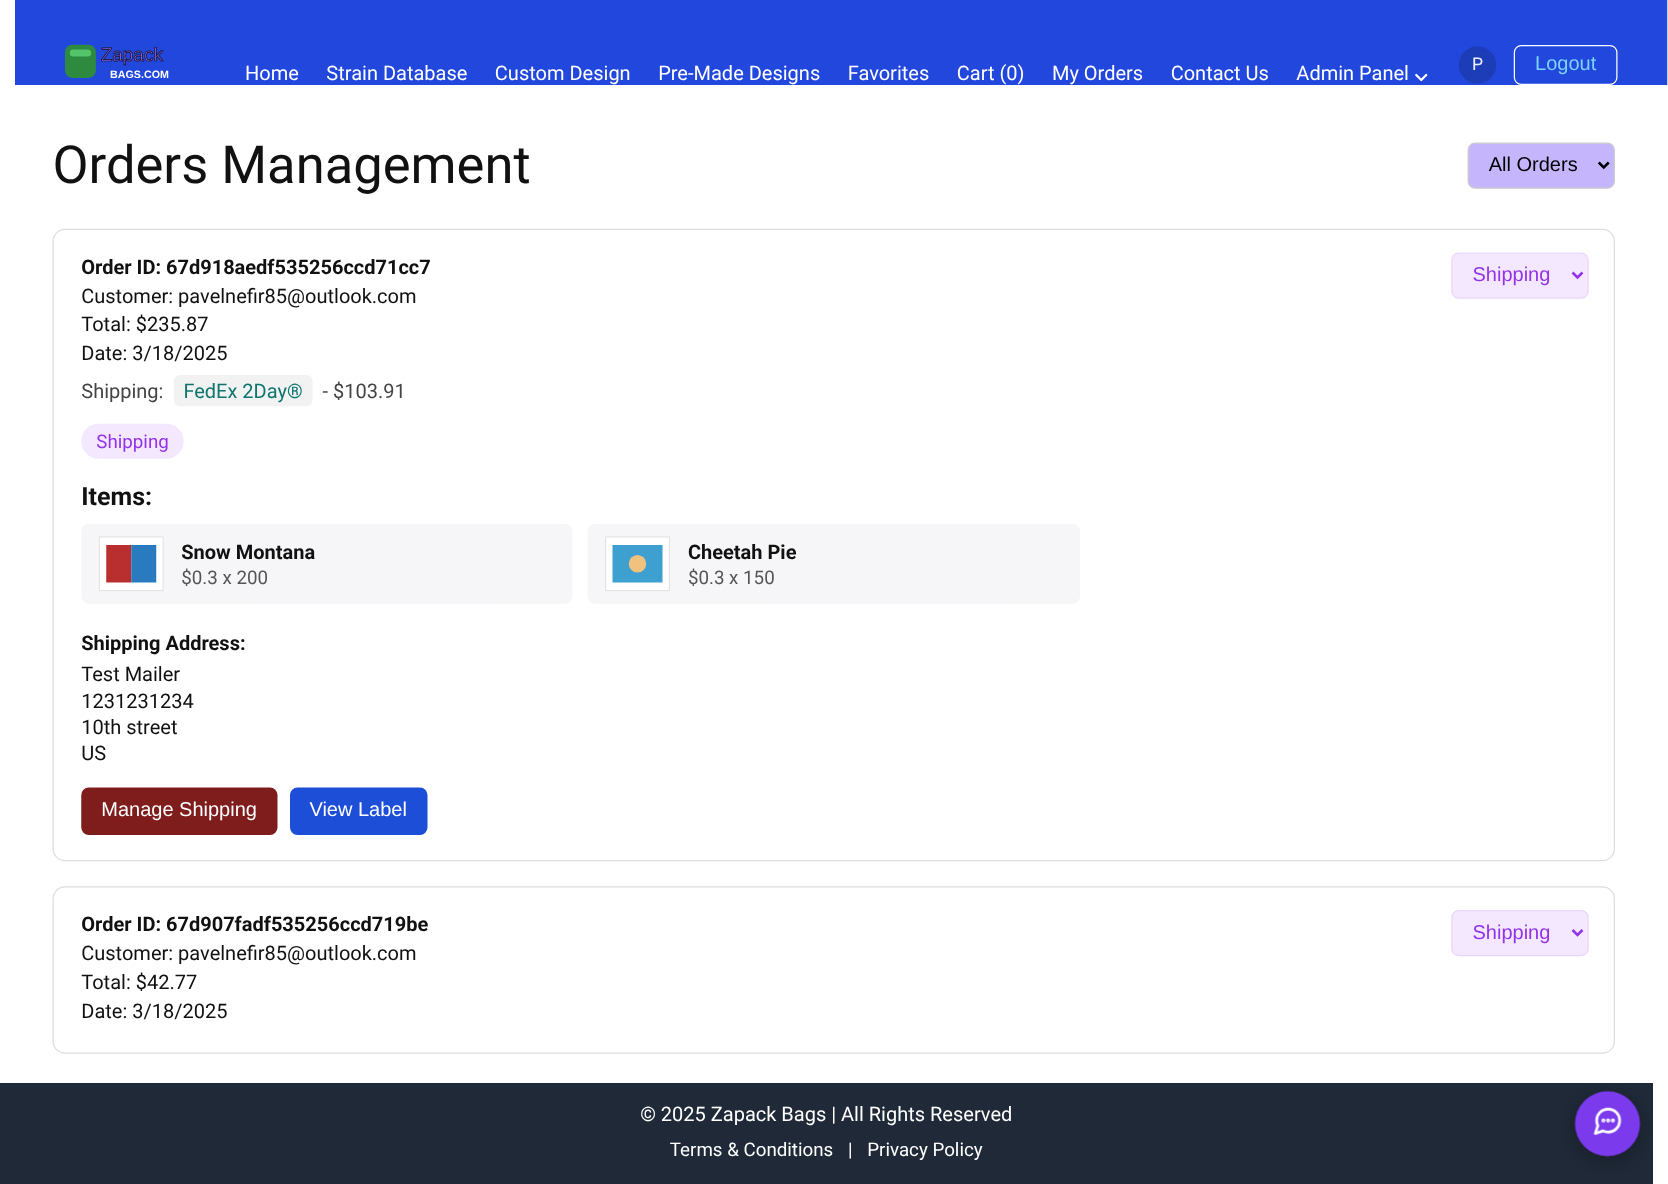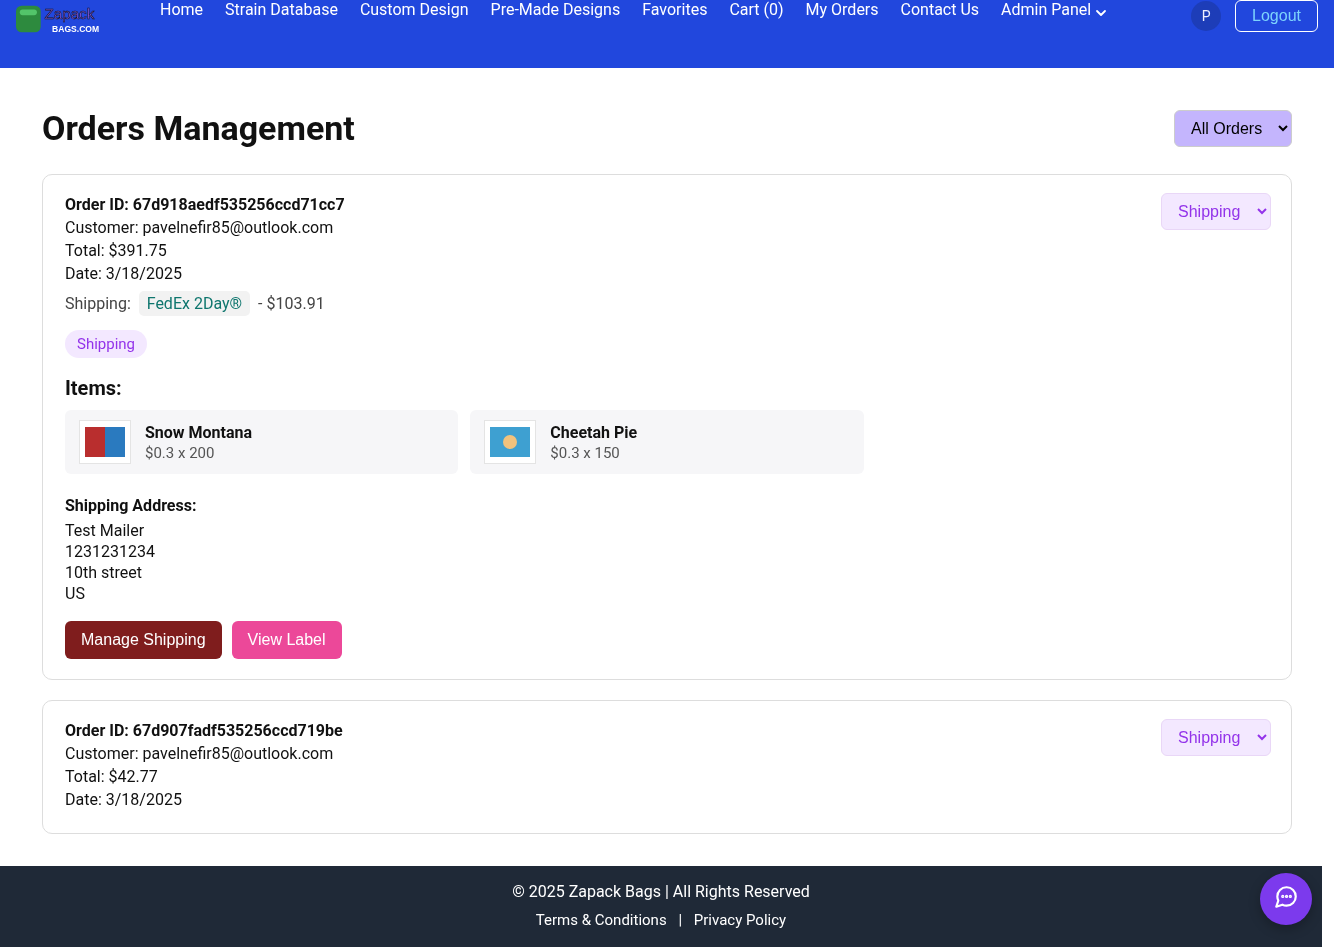--- a/index.html
+++ b/index.html
@@ -2,24 +2,25 @@
 <html><head>
   <meta charset="utf-8">
   <style>
     * { box-sizing: border-box; margin: 0; padding: 0; }
     body { font-family: -apple-system, BlinkMacSystemFont, "Segoe UI", Roboto, Helvetica, Arial, sans-serif; background: #fff; color: #111; }
 
     
     .navbar {
       background: #2147dd;
       display: flex;
-      align-items: flex-start;
-      padding: 0 16px;
+      align-items: flex-end;
+      padding: 0 40px;
       height: 68px;
       color: #fff;
+      margin-left: 12px;
     }
     .logo {
       display: flex;
       align-items: center;
       margin-right: 30px;
     }
     .logo svg { height: 38px; }
     .nav-links {
       display: flex;
       gap: 22px;
@@ -62,22 +63,22 @@
     .container {
       padding: 40px 42px 120px 42px;
     }
     .page-header {
       display: flex;
       justify-content: space-between;
       align-items: center;
       margin-bottom: 26px;
     }
     .page-title {
-      font-size: 34px;
-      font-weight: 700;
+      font-size: 42px;
+      font-weight: 400;
     }
     .filter-select {
       border: 1px solid #ccc;
       border-radius: 6px;
       padding: 8px 12px;
       font-size: 16px;
       background: #c4b5fd;
       cursor: pointer;
     }
 
@@ -161,21 +162,21 @@
     .card-actions { margin-top: 18px; display: flex; gap: 10px; }
     .btn {
       border: none;
       border-radius: 6px;
       padding: 10px 16px;
       font-size: 16px;
       cursor: pointer;
       color: #fff;
     }
     .btn-primary { background: #7f1d1d; text-align: center; }
-    .btn-success { background: #ec4899; }
+    .btn-success { background: #1d4ed8; }
 
     
     .footer {
       position: fixed;
       bottom: 0; left: 0; right: 12px;
       background: #1f2937;
       color: #fff;
       text-align: center;
       padding: 16px 0 18px;
     }
@@ -252,21 +253,21 @@
     <div class="order-info-row">
       <span class="order-id-label">Order ID:</span>
       <span class="order-id">67d918aedf535256ccd71cc7</span>
     </div>
     <div class="order-info-row">
       <span>Customer:</span>
       <span>pavelnefir85@outlook.com</span>
     </div>
     <div class="order-info-row">
       <span>Total:</span>
-      <span>$391.75</span>
+      <span>$235.87</span>
     </div>
     <div class="order-info-row">
       <span>Date:</span>
       <span>3/18/2025</span>
     </div>
     <div class="order-info-row shipping-line">
       <span>Shipping:</span>
       &nbsp;<span class="shipping-method-badge">FedEx 2Day®</span>
       &nbsp;<span>- $103.91</span>
     </div>

